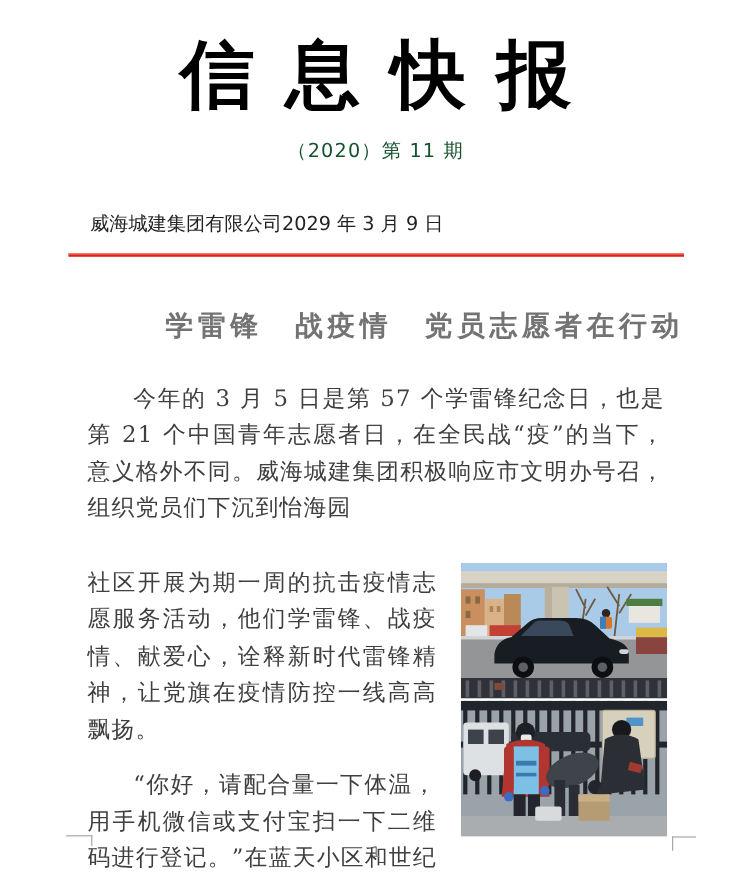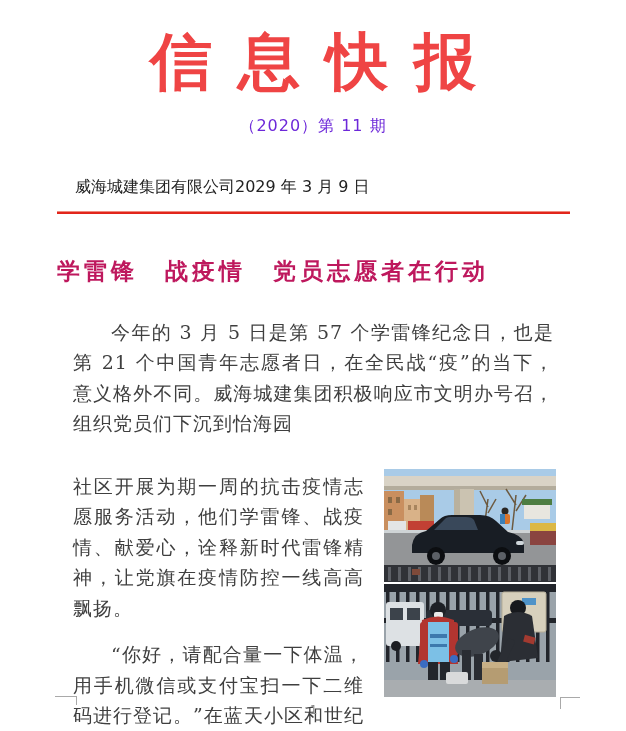--- a/index.html
+++ b/index.html
@@ -10,28 +10,28 @@
     position: relative; overflow: hidden;
   }
   .page { position: absolute; inset: 0; background: #ffffff; }
 
   
   .masthead {
     margin-top: 20px;
     text-align: center;
     font-size: 62px; font-weight: 900;
     letter-spacing: 26px; padding-left: 26px;
-    color: #ef4444;
+    color: #000000;
     line-height: 1.35;
     font-family: "DejaVu Serif", "Liberation Serif", serif;
   }
   .issue-line {
     margin-top: 12px;
     text-align: center;
-    font-size: 16px; color: #6d28d9; letter-spacing: 1px;
+    font-size: 16px; color: #14532d; letter-spacing: 1px;
     font-family: "DejaVu Sans", "Liberation Sans", sans-serif;
   }
 
   
   .content { margin: 0 56px 0 57px; width: 513px; }
   .meta-row {
     margin-top: 40px;
     display: flex; justify-content: flex-start; align-items: baseline;
     font-size: 16px; color: #222;
     padding: 0 4px 0 18px;
@@ -39,23 +39,23 @@
   }
   .red-rule {
     margin-top: 13px;
     height: 3px; background: #e2251b;
     border-top: 1px solid #f08a7e;
   }
 
   
   .article-title {
     margin-top: 42px;
-    text-align: left;
+    text-align: right;
     font-size: 23px; font-weight: bold;
-    color: #be185d; letter-spacing: 4px;
+    color: #737373; letter-spacing: 4px;
   }
   .body-text {
     margin-top: 30px;
     font-size: 19px; color: #3f3f3f;
     letter-spacing: 1px; line-height: 30.5px;
     text-align: justify;
   }
   .body-text p { margin: 16px; }
   .indent { text-indent: 2em; }
   .wrap-row { display: flex; align-items: flex-start; }

